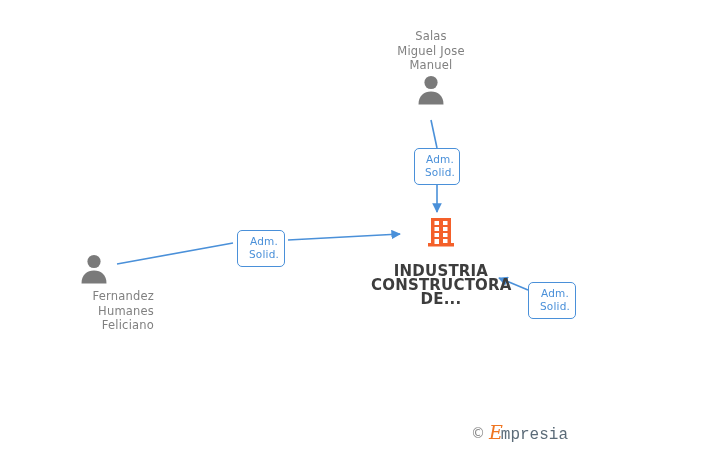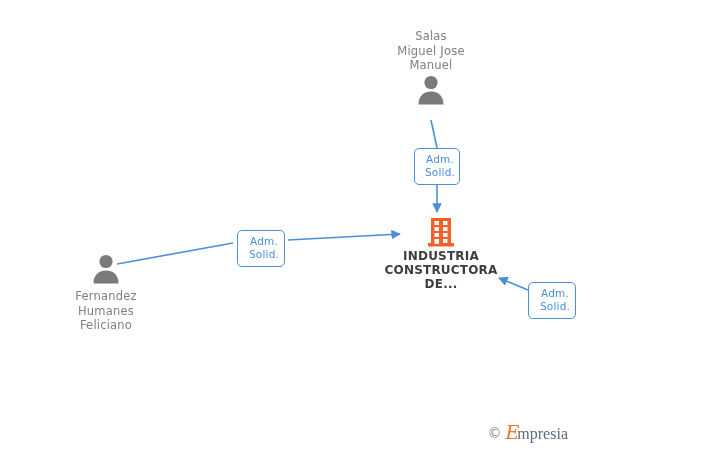--- a/index.html
+++ b/index.html
@@ -48,22 +48,22 @@
     width: 140px;
     text-align: center;
   }
   .company-icon {
     display: block;
     margin: 0 auto;
     width: 32px;
     height: 32px;
   }
   .company-label {
-    margin-top: 1px;
-    font-size: 12px;
+    margin-top: 16px;
+    font-size: 15px;
     line-height: 14px;
     font-weight: bold;
     color: #3d3d3d;
     letter-spacing: 0.2px;
     white-space: pre-line;
   }
   
   .rel-box {
     position: absolute;
     box-sizing: border-box;
@@ -95,21 +95,21 @@
   }
   .wm-e {
     font-family: "DejaVu Serif", "Liberation Serif", serif;
     font-style: italic;
     font-size: 19px;
     color: #ef7622;
     line-height: 1;
     margin-right: -2px;
   }
   .wm-rest {
-    font-family: Liberation Serif, serif;
+    font-family: Liberation Mono, monospace;
     font-size: 16px;
     color: #5b6b78;
     line-height: 1;
   }
 </style>
 </head>
 <body>
 
 <div id="canvas">
 
@@ -157,21 +157,21 @@
       <rect x="9.5" y="17" width="4.5" height="4" fill="#ffffff"></rect>
       <rect x="18" y="17" width="4.5" height="4" fill="#ffffff"></rect>
       <rect x="9.5" y="23" width="4.5" height="5" fill="#ffffff"></rect>
       <rect x="18" y="23" width="4.5" height="4" fill="#ffffff"></rect>
     </svg>
     <div class="company-label">INDUSTRIA
 CONSTRUCTORA
 DE...</div>
   </div>
 
-  <div class="person-node" style="left:46px; top:252px;">
+  <div class="person-node" style="left:34px; top:252px;text-align:right;">
     <svg class="person-icon" viewBox="0 0 34 34" xmlns="http://www.w3.org/2000/svg">
       <circle cx="17" cy="9.5" r="6.6" fill="#7a7a7a"></circle>
       <path d="M4.5 31.5 C4.5 22.5 10 18.5 17 18.5 C24 18.5 29.5 22.5 29.5 31.5 Z" fill="#7a7a7a"></path>
     </svg>
     <div class="person-label">Fernandez
 Humanes
 Feliciano</div>
   </div>
 
   <div class="rel-box" style="left:237px; top:230px; width:48px;">Adm.

